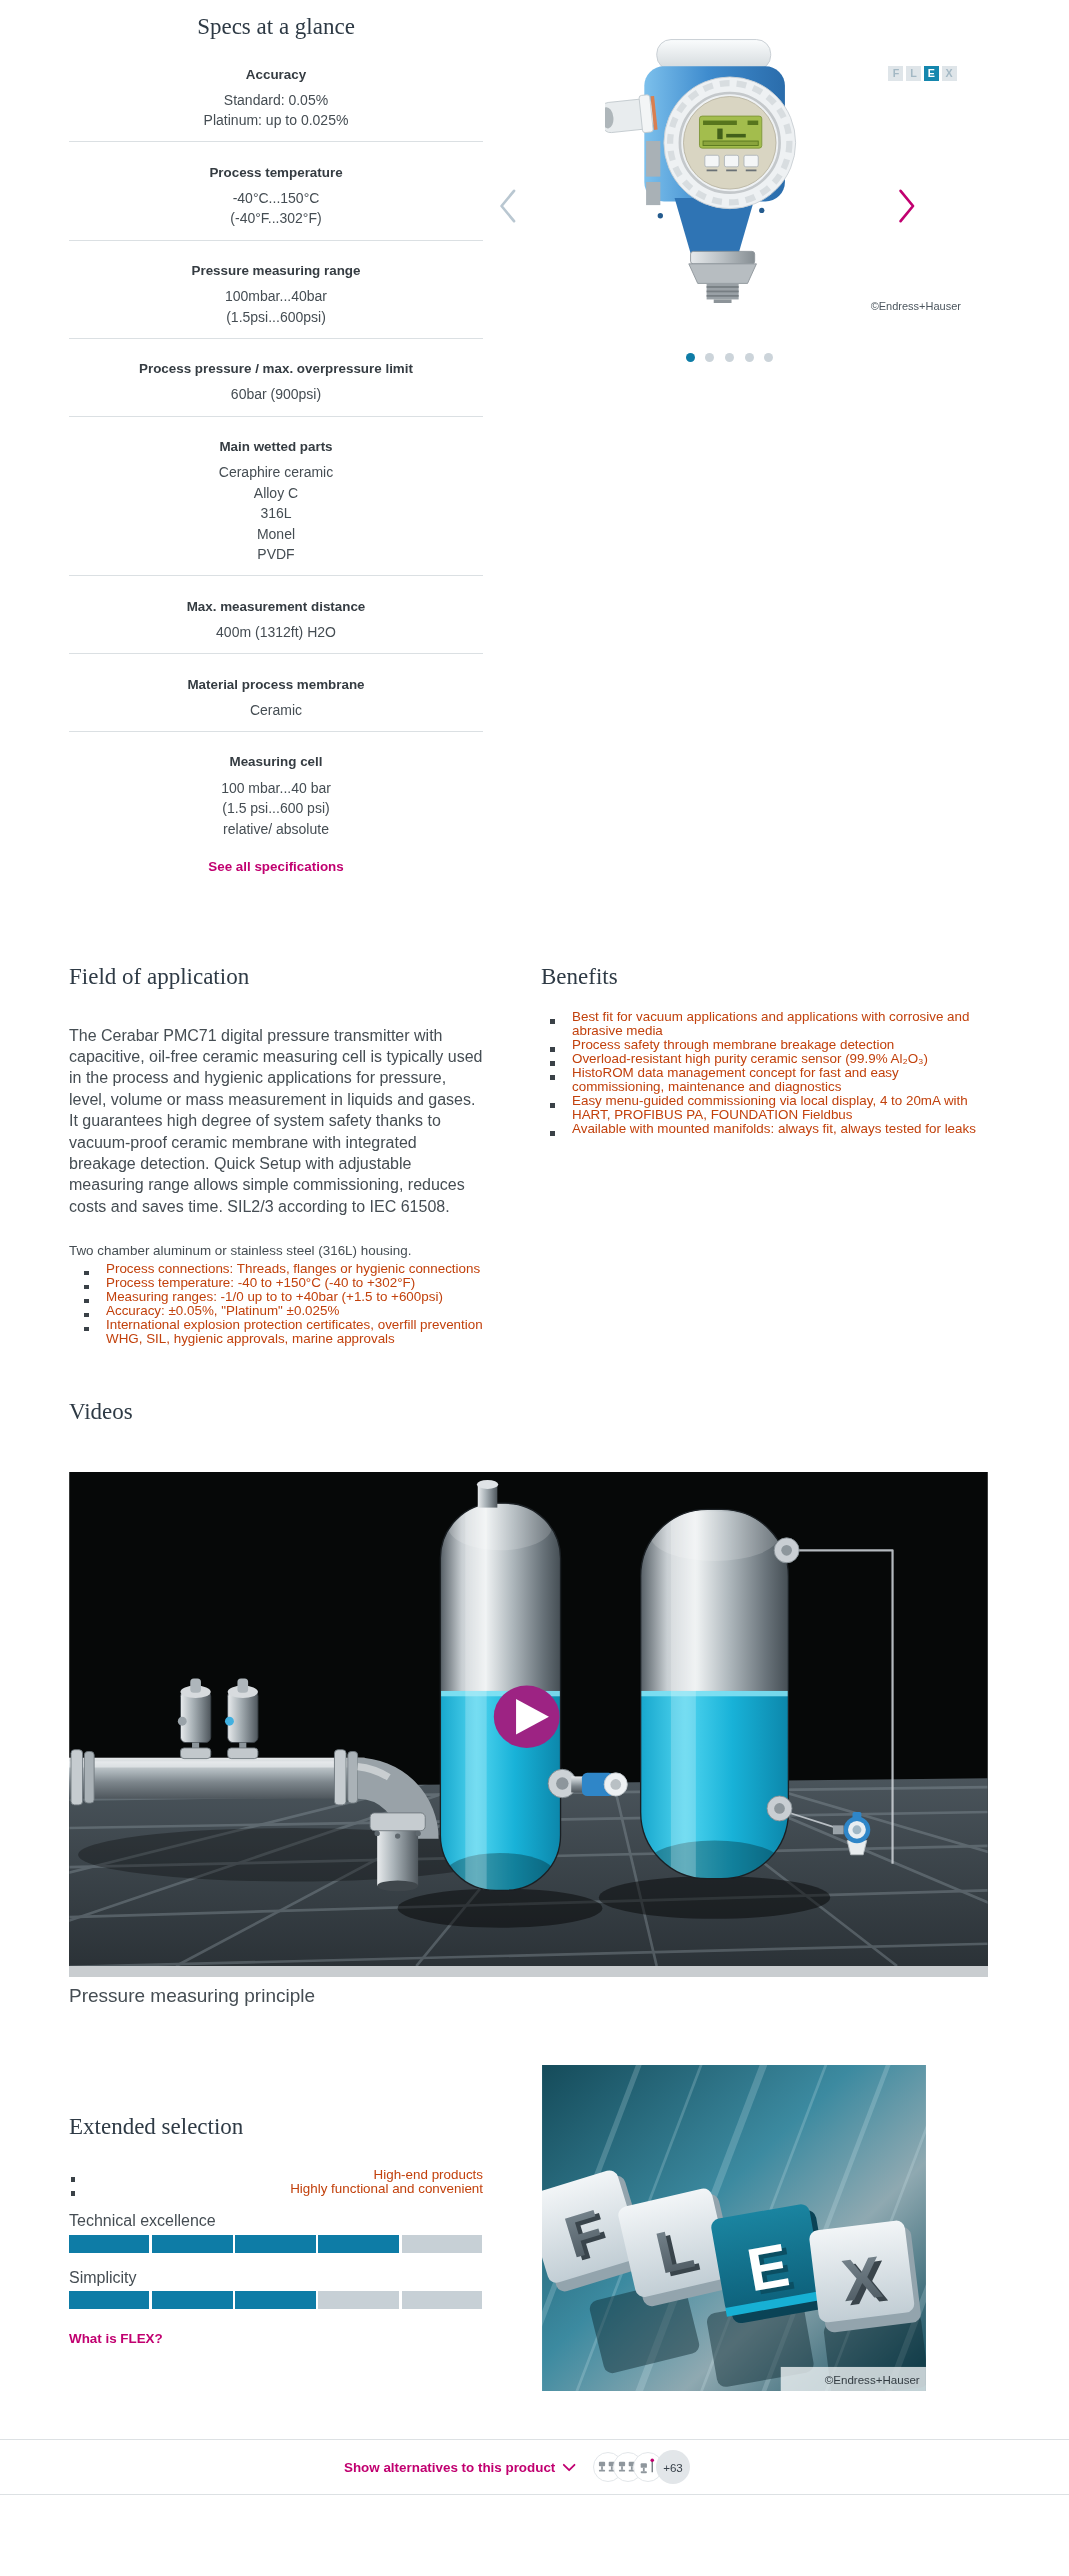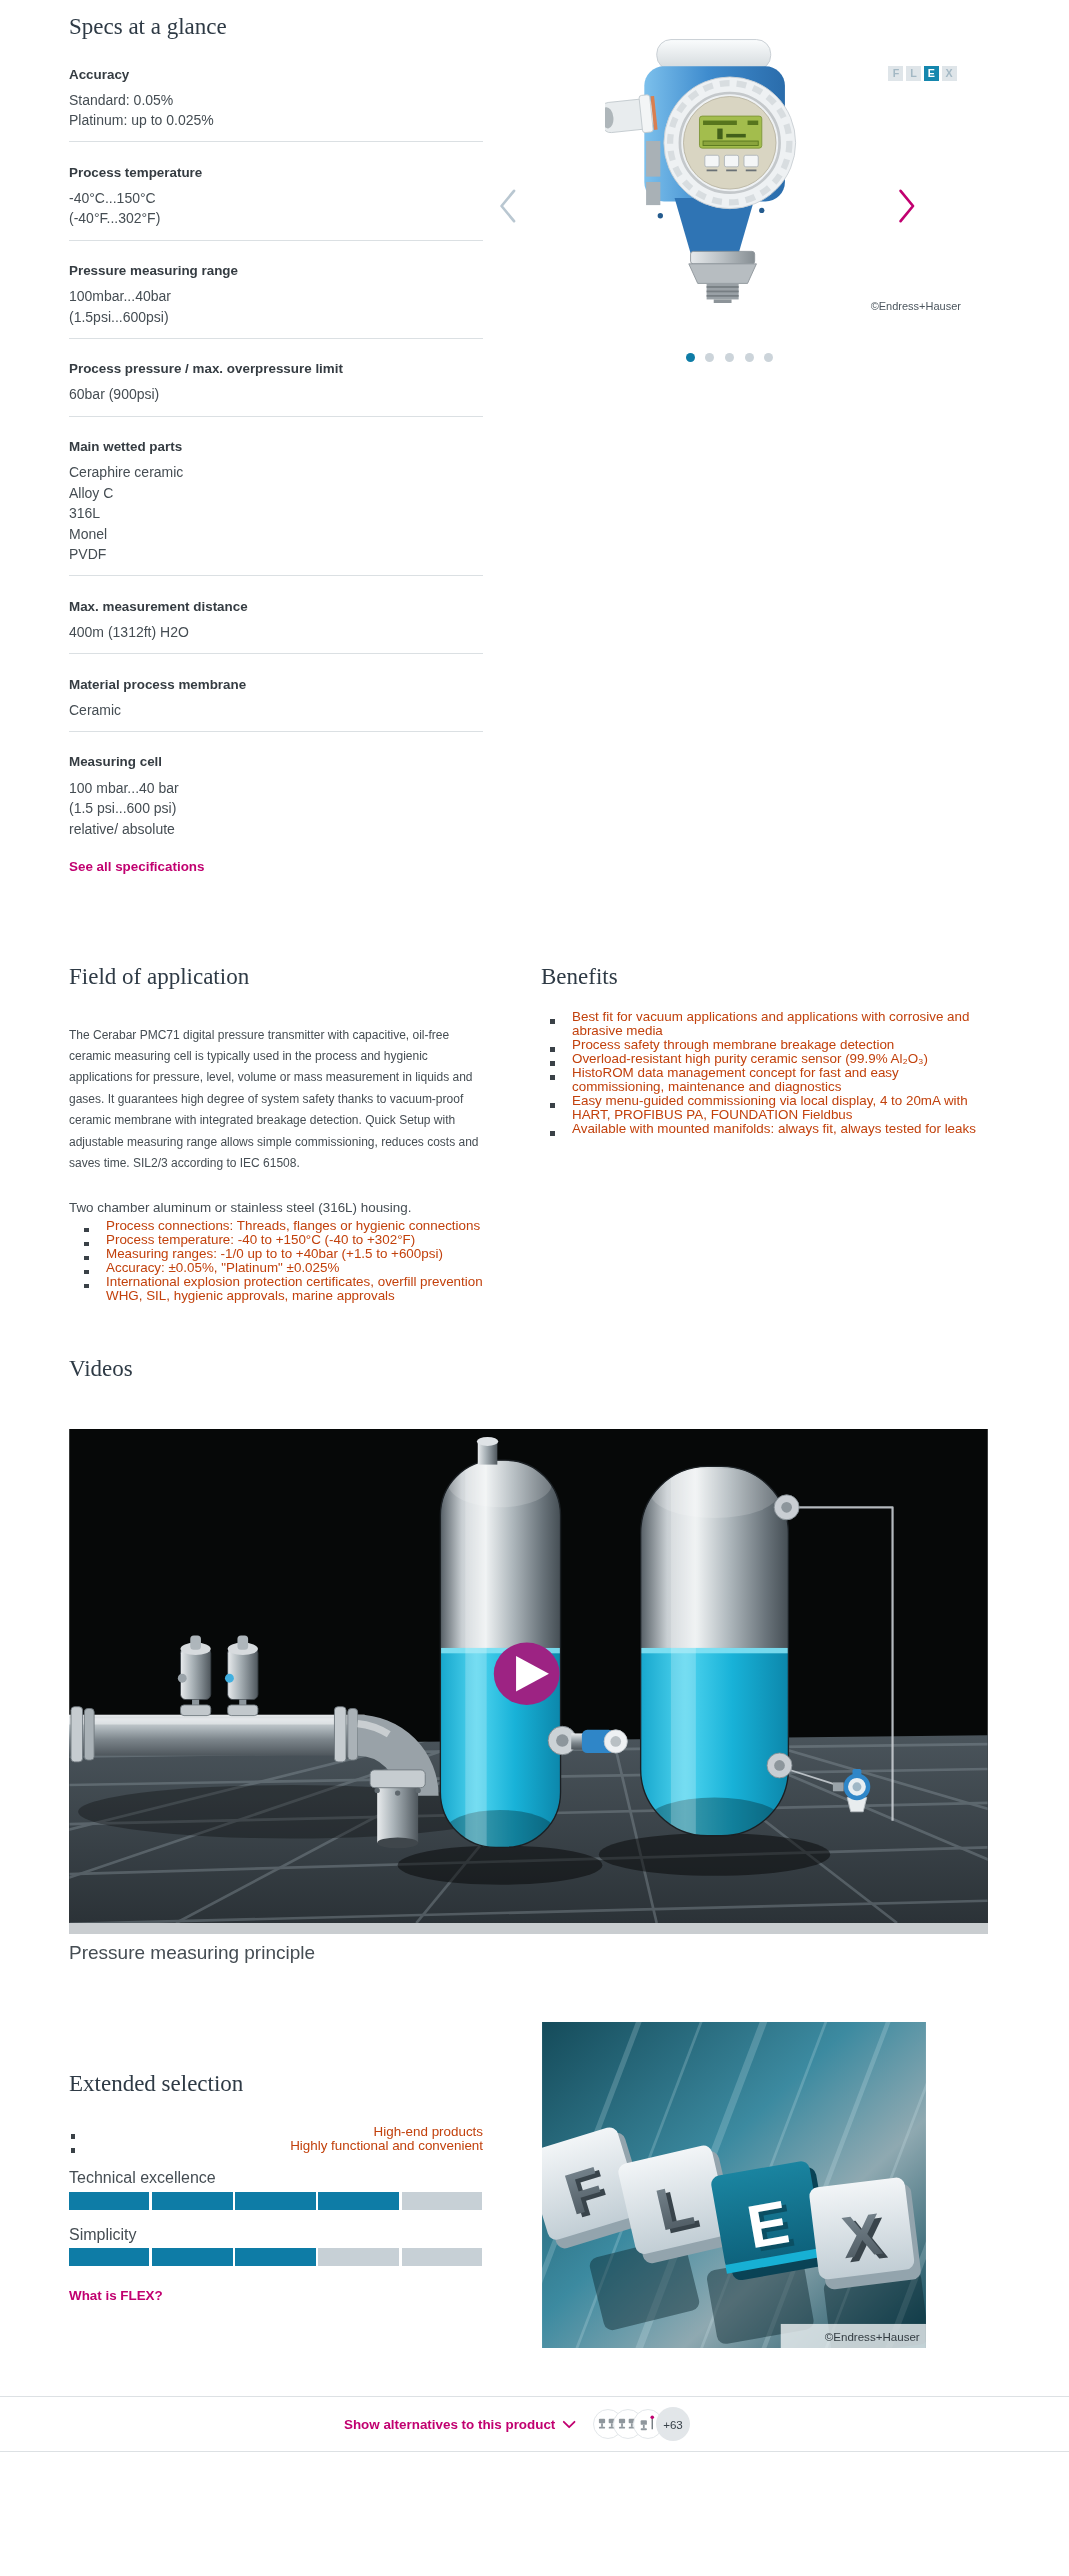--- a/index.html
+++ b/index.html
@@ -10,21 +10,21 @@
     color:#454d53;
   }
   .content { width:919px; margin-left:69px; padding-top:12.5px; }
 
   h2.serif {
     font-family:"Liberation Serif","DejaVu Serif",serif;
     font-weight:400; font-size:23px; line-height:28px; color:#2e3a45; margin:0;
   }
 
   
-  .row1 { display:flex; }
+  .row1 { display:flex;text-align:center; }
   .specs { width:414px; }
   .specs h2 { margin-bottom:25px; }
   .spec-group { border-bottom:0.9px solid #dbe0e3; padding:21.4px 0 10.7px; }
   .spec-group.first { padding-top:0; }
   .spec-group.last { border-bottom:none; padding-bottom:0; }
   .spec-label { font-size:13.4px; font-weight:bold; color:#353c42; line-height:18px; margin-bottom:6.2px; }
   .spec-line { font-size:14px; line-height:20.5px; color:#454d53; }
   .text-link { display:inline-block; font-size:13.4px; font-weight:bold; color:#c10070; margin-top:19.6px; cursor:pointer; }
 
   .carousel { position:relative; width:463px; margin-left:15px; height:374px; }
@@ -40,21 +40,21 @@
   .chev.right { left:399px; }
   .carousel-caption { position:absolute; top:287px; right:0; font-size:11px; color:#4c565e; }
   .dots { position:absolute; top:340px; left:0; width:100%; display:flex; justify-content:center; gap:10.7px; }
   .dot { width:9px; height:9px; border-radius:50%; background:#ccd4da; cursor:pointer; }
   .dot.active { background:#0e7ca6; }
 
   
   .row2 { display:flex; margin-top:89px; }
   .col-foa { width:414px; }
   .col-benefits { width:447px; margin-left:58px; }
-  .para { font-size:12px; line-height:21.4px; margin-top:34px; color:#454d53; }
+  .para { font-size:16px; line-height:21.4px; margin-top:34px; color:#454d53; }
   .housing-intro { font-size:13.4px; line-height:21.4px; margin-top:23px; }
   ul.blist { list-style:none; margin:0; padding:0; }
   .blist li { position:relative; padding-left:37px; font-size:13.4px; line-height:14px; color:#c2410c; }
   .blist li .marker { position:absolute; left:15px; top:9px; width:4.5px; height:4.5px; background:#3a4147; }
   .col-benefits .blist { margin-top:19.6px; }
   .col-benefits .blist li { padding-left:31px; }
   .col-benefits .blist li .marker { left:9px; }
 
   
   .videos h2 { margin-top:52px; }

